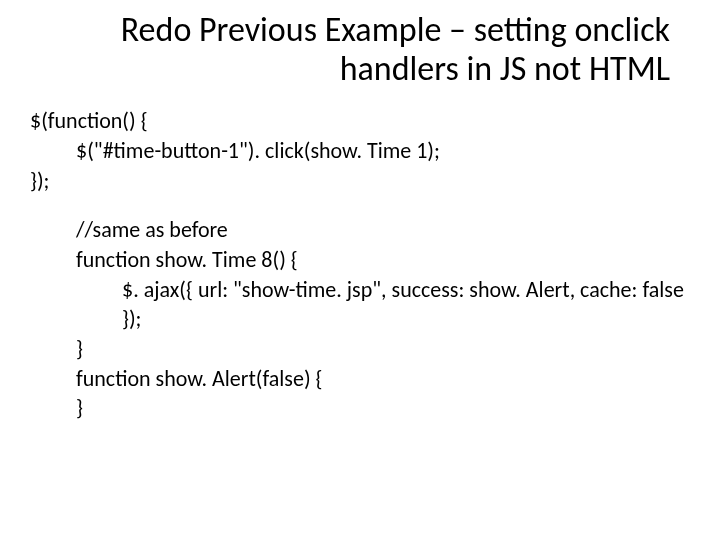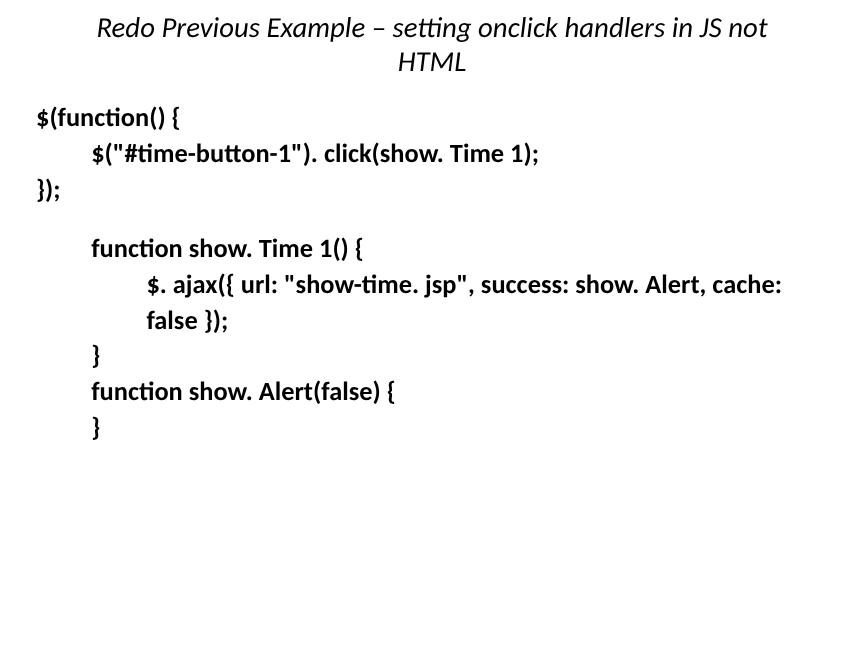--- a/index.html
+++ b/index.html
@@ -11,47 +11,47 @@
     font-family: Calibri, "Segoe UI", Arial, sans-serif;
     color: #000;
   }
   .slide {
     width: 720px;
     height: 540px;
     box-sizing: border-box;
     padding: 10px 30px 20px 30px;
   }
   .title {
-    font-size: 24px;
+    font-size: 34px;
     font-weight: 400;
-    text-align: center;
+    text-align: right;
     line-height: 1.15;
     margin: 0 20px 18px 20px;
-    font-style: italic;
   }
   .code {
     font-size: 22px;
     line-height: 1.35;
-    font-weight: 700;
+    font-weight: 400;
   }
   .l0 { margin-left: 0; }
   .l1 { margin-left: 46px; }
   .l2 { margin-left: 92px; }
   .gap { height: 20px; }
 </style>
 </head>
 <body>
 
 <div class="slide">
   <h1 class="title">Redo Previous Example – setting onclick handlers in JS not HTML</h1>
 
   <div class="code">
     <div class="l0">$(function() {</div>
     <div class="l1">$("#time-button-1"). click(show. Time 1);</div>
     <div class="l0">});</div>
     <div class="gap"></div>
-    <div class="l1">function show. Time 1() {</div>
+    <div class="l1">//same as before</div>
+    <div class="l1">function show. Time 8() {</div>
     <div class="l2">$. ajax({ url: "show-time. jsp", success: show. Alert, cache: false });</div>
     <div class="l1">}</div>
     <div class="l1">function show. Alert(false) {</div>
     <div class="l1">}</div>
   </div>
 </div>
 
 </body></html>

